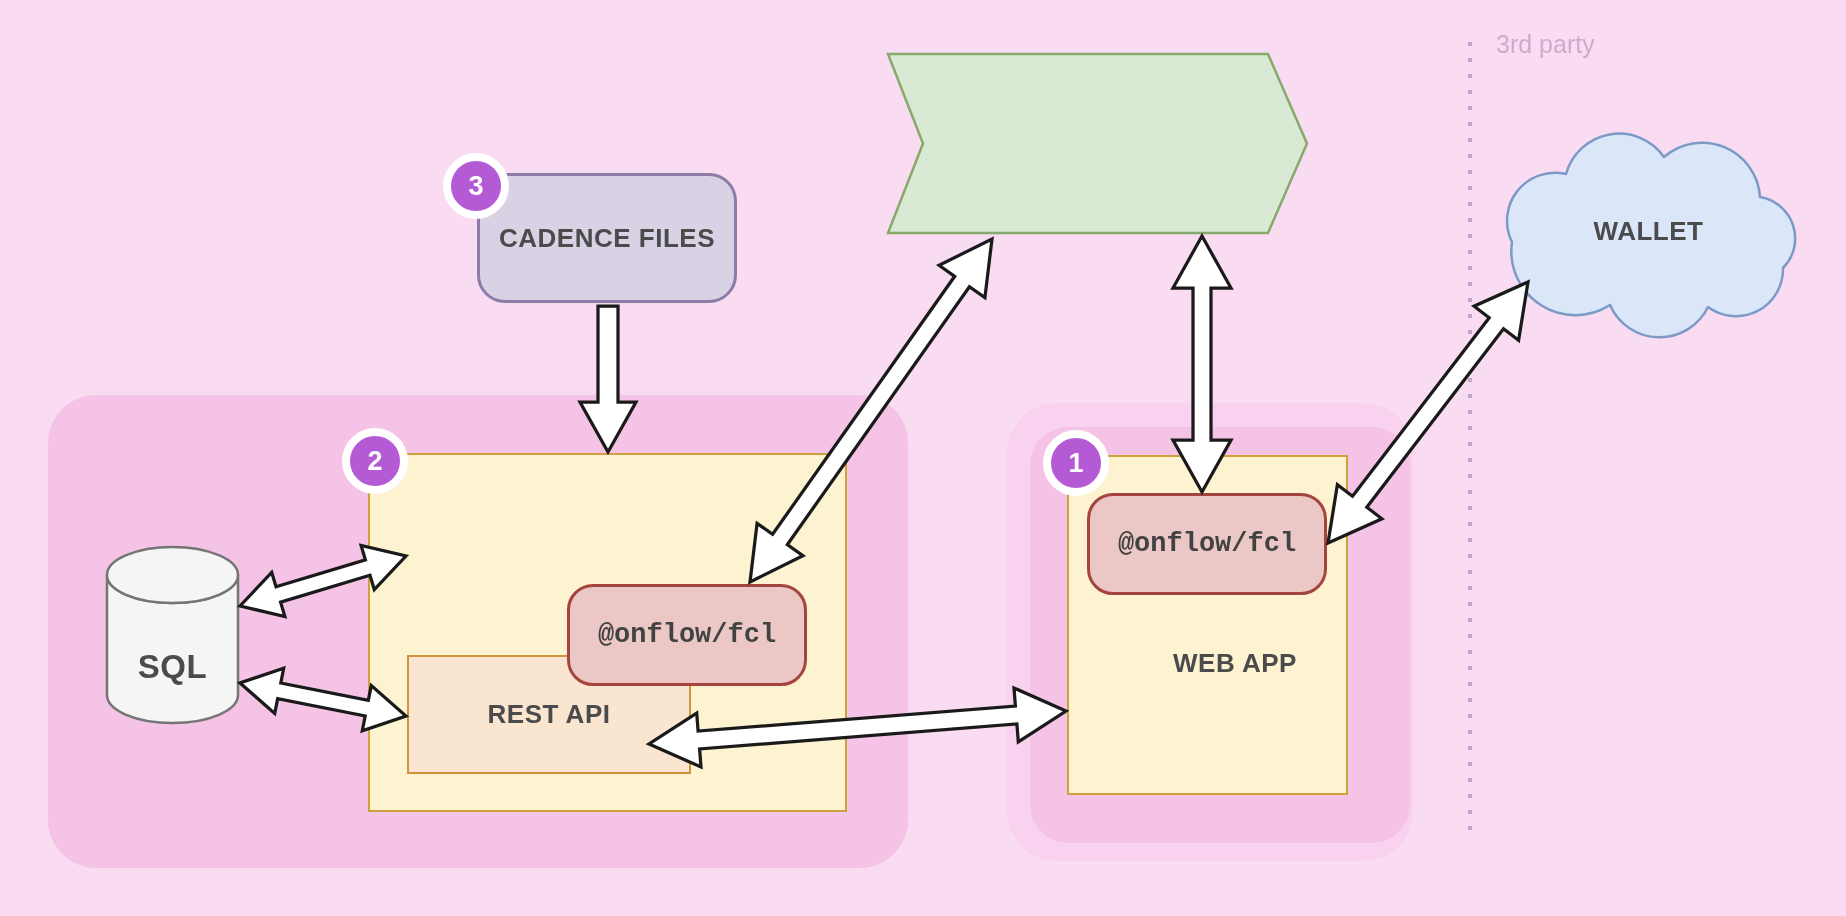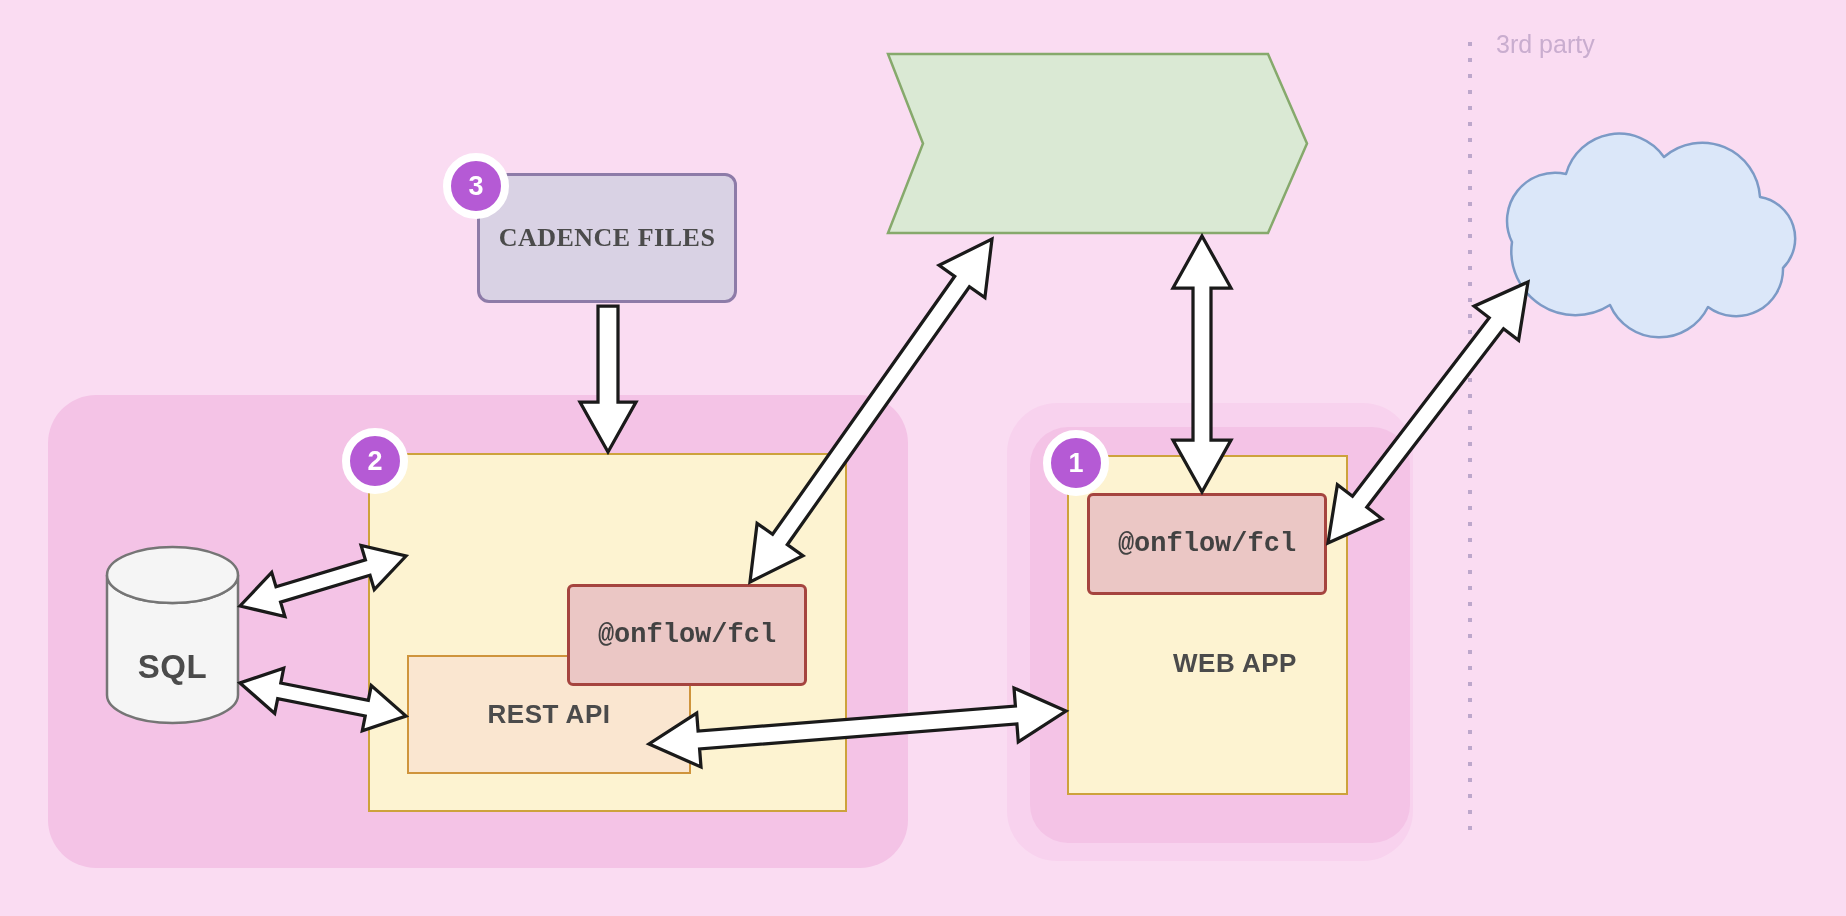--- a/index.html
+++ b/index.html
@@ -17,22 +17,22 @@
   }
   html,body{margin:0;padding:0;}
   body{font-family:"Liberation Sans",sans-serif;}
   #canvas{position:relative;width:1846px;height:916px;background:var(--bg);overflow:hidden;padding-left:28px;}
   .abs{position:absolute;}
   .group{border-radius:48px;background:var(--group-pink);z-index:1;}
   .group-light{border-radius:50px;background:var(--group-pink-light);z-index:1;}
   .box{box-sizing:border-box;display:flex;align-items:center;justify-content:center;}
   .yellowbox{background:var(--yellow-fill);border:2px solid var(--yellow-border);z-index:2;}
   .orangebox{background:var(--orange-fill);border:2px solid var(--orange-border);z-index:3;}
-  .redbox{background:var(--red-fill);border:3px solid var(--red-border);border-radius:6px;z-index:4;}
-  .purplebox{background:var(--purple-fill);border:3px solid var(--purple-border);border-radius:12px;z-index:2;font-family:Liberation Serif, serif;}
+  .redbox{background:var(--red-fill);border:3px solid var(--red-border);border-radius:26px;z-index:4;}
+  .purplebox{background:var(--purple-fill);border:3px solid var(--purple-border);border-radius:28px;z-index:2;}
   .label{color:var(--text);font-weight:700;font-size:26px;letter-spacing:.5px;z-index:6;}
   .mono{font-family:"Liberation Mono",monospace;font-weight:700;font-size:27px;color:#424242;letter-spacing:0;}
   .centered-text{display:flex;align-items:center;justify-content:center;text-align:center;z-index:6;}
   .badge{box-sizing:content-box;width:50px;height:50px;border-radius:50%;background:var(--badge);
          border:8px solid #ffffff;color:#fff;font-weight:700;font-size:27px;
          display:flex;align-items:center;justify-content:center;z-index:9;}
   #shapes,#arrows{position:absolute;left:0;top:0;width:1846px;height:916px;}
   #shapes{z-index:5;}
   #arrows{z-index:8;}
   #divider{left:1468px;top:42px;width:4px;height:788px;z-index:1;
@@ -79,20 +79,21 @@
          A 42 42 0 0 1 1783 268
          A 47 47 0 0 1 1708 307
          A 54 54 0 0 1 1610 305
          A 64 64 0 0 1 1512 242 Z" fill="var(--blue-fill)" stroke="var(--blue-border)" stroke-width="2.5" stroke-linejoin="round"></path>
     <g>
       <path d="M 107 575 A 65.5 28 0 0 0 238 575 L 238 695 A 65.5 28 0 0 1 107 695 Z" fill="var(--gray-fill)" stroke="var(--gray-border)" stroke-width="2.5"></path>
       <ellipse cx="172.5" cy="575" rx="65.5" ry="28" fill="var(--gray-fill)" stroke="var(--gray-border)" stroke-width="2.5"></ellipse>
     </g>
   </svg>
 
+  <div class="abs label centered-text" style="left:1507px;top:216px;width:283px;">WALLET</div>
   <div class="abs label centered-text" style="left:107px;top:648px;width:131px;font-size:33px;">SQL</div>
 
   <svg id="arrows">
       <polygon points="598.0,306.0 598.0,402.0 580.0,402.0 608.0,452.0 636.0,402.0 618.0,402.0 618.0,306.0" fill="var(--arrow-fill)" stroke="var(--arrow-stroke)" stroke-width="3.25" stroke-linejoin="miter"></polygon>
       <polygon points="750.0,582.0 802.9,555.7 787.3,544.7 969.4,286.7 984.9,297.6 992.0,239.0 939.1,265.3 954.7,276.3 772.6,534.3 757.1,523.4" fill="var(--arrow-fill)" stroke="var(--arrow-stroke)" stroke-width="3.25" stroke-linejoin="miter"></polygon>
       <polygon points="1202.0,236.0 1173.0,288.0 1193.0,288.0 1193.0,440.0 1173.0,440.0 1202.0,492.0 1231.0,440.0 1211.0,440.0 1211.0,288.0 1231.0,288.0" fill="var(--arrow-fill)" stroke="var(--arrow-stroke)" stroke-width="3.25" stroke-linejoin="miter"></polygon>
       <polygon points="1328.0,543.0 1381.9,518.8 1366.8,507.2 1503.5,328.7 1518.6,340.3 1528.0,282.0 1474.1,306.2 1489.2,317.8 1352.5,496.3 1337.4,484.7" fill="var(--arrow-fill)" stroke="var(--arrow-stroke)" stroke-width="3.25" stroke-linejoin="miter"></polygon>
       <polygon points="649.0,744.0 701.0,767.0 699.6,749.0 1016.9,723.9 1018.3,741.9 1066.0,711.0 1014.0,688.0 1015.4,706.0 698.1,731.1 696.7,713.1" fill="var(--arrow-fill)" stroke="var(--arrow-stroke)" stroke-width="3.25" stroke-linejoin="miter"></polygon>
       <polygon points="240.0,606.0 284.9,616.5 280.6,602.1 370.0,575.2 374.3,589.6 406.0,556.0 361.1,545.5 365.4,559.9 276.0,586.8 271.7,572.4" fill="var(--arrow-fill)" stroke="var(--arrow-stroke)" stroke-width="3.25" stroke-linejoin="miter"></polygon>
       <polygon points="240.0,683.0 274.7,713.4 277.7,698.6 365.2,716.0 362.3,730.8 406.0,716.0 371.3,685.6 368.3,700.4 280.8,683.0 283.7,668.2" fill="var(--arrow-fill)" stroke="var(--arrow-stroke)" stroke-width="3.25" stroke-linejoin="miter"></polygon>

